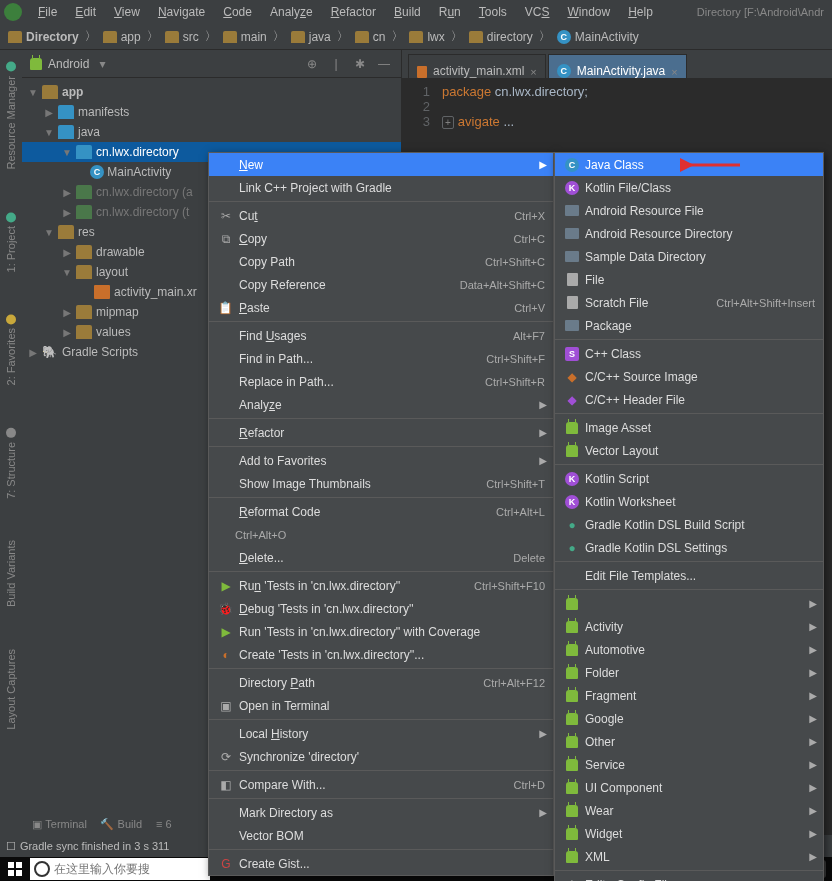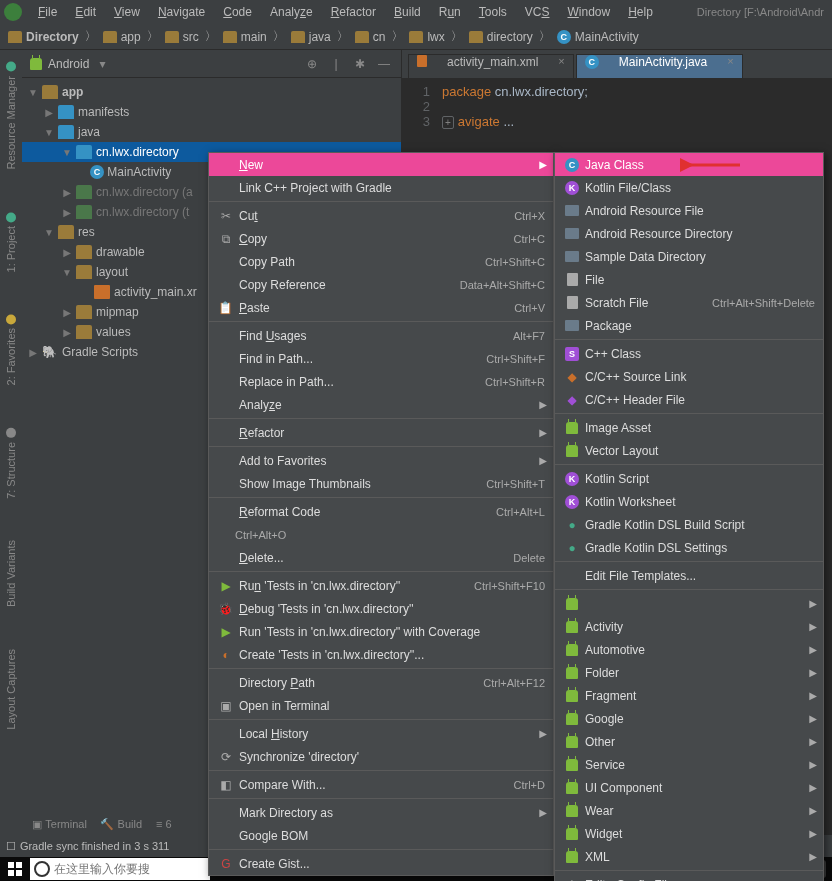--- a/index.html
+++ b/index.html
@@ -25,35 +25,35 @@
 .panel-header .tool-ico { width: 18px; height: 18px; display: flex; align-items: center; justify-content: center; color: #888; cursor: default; }
 .tree { padding: 4px 0; overflow: hidden; }
 .tree-row { display: flex; align-items: center; height: 20px; padding-left: 6px; color: #bbb; white-space: nowrap; }
 .tree-row .tw { width: 10px; text-align: center; color: #777; font-size: 10px; }
 .tree-row .ico { width: 16px; height: 14px; display: inline-flex; align-items: center; justify-content: center; margin: 0 4px; }
 .tree-row.selected { background: #0d5a9e; color: #fff; }
 .tree-row.dim { color: #777; }
 .indent-1{padding-left:22px}.indent-2{padding-left:40px}.indent-3{padding-left:58px}
 .editor-area { flex: 1; background: #2b2b2b; display: flex; flex-direction: column; }
 .tabs { height: 28px; background: #3c3f41; display: flex; align-items: flex-end; padding-left: 6px; gap: 2px; }
-.tab { height: 24px; padding: 0 8px; display: flex; align-items: flex-start; gap: 20px; background: #3c3f41; color: #bbb; border: 1px solid #2b2b2b; border-bottom: none; cursor: default; }
+.tab { height: 24px; padding: 0 8px; display: flex; align-items: flex-end; gap: 6px; background: #3c3f41; color: #bbb; border: 1px solid #2b2b2b; border-bottom: none; cursor: default; }
 .tab.active { background: #4b6e8f; color: #fff; }
 .tab .x { color: #888; font-size: 11px; }
 .code { padding: 6px 0; font-family: Consolas, monospace; font-size: 13px; }
 .code-line { display: flex; }
 .code-line .ln { width: 40px; text-align: right; color: #606366; padding-right: 12px; }
 .code-line .tx { color: #a9b7c6; white-space: pre; }
 .kw { color: #cc7832; }
 .pkg { color: #a9b7c6; }
 .fold { color: #808080; border: 1px solid #606366; border-radius: 2px; padding: 0 2px; font-size: 10px; margin-right: 4px; }
 .context-menu { position: absolute; background: #46494b; border: 1px solid #5a5a5a; box-shadow: 2px 2px 8px rgba(0,0,0,.5); z-index: 100; }
 .cm1 { left: 208px; top: 152px; width: 346px; }
 .cm2 { left: 554px; top: 152px; width: 270px; }
 .cm-row { height: 23px; display: flex; align-items: center; padding: 0 8px; color: #ddd; font-size: 12px; cursor: default; position: relative; }
-.cm-row.hi { background: #ec4899; color: #fff; justify-content: flex-end; }
+.cm-row.hi { background: #3b82f6; color: #fff; justify-content: flex-end; }
 .cm-row .mico { width: 18px; display: flex; justify-content: center; color: #aaa; }
 .cm-row .lbl { flex: 1; padding-left: 4px; }
 .cm-row .lbl .mn { text-decoration: underline; }
 .cm-row .sc { color: #aaa; font-size: 11px; }
 .cm-row .arr { position: absolute; right: 6px; color: #aaa; font-size: 10px; }
 .cm-row.hi .sc, .cm-row.hi .arr, .cm-row.hi .mico { color: #fff; }
 .cm-sep { height: 1px; background: #5a5a5a; margin: 2px 0; }
 .arrow-annotation { position: absolute; left: 680px; top: 157px; z-index: 200; }
 .arrow-annotation svg { display: block; }
 .status-bar { position: absolute; bottom: 24px; left: 0; right: 0; height: 22px; background: #3c3f41; display: flex; align-items: center; padding: 0 6px; color: #bbb; font-size: 11px; gap: 12px; }
@@ -425,21 +425,21 @@
       <span class="sc">Ctrl+D</span>
     </div>
   <div class="cm-sep"></div>
   <div class="cm-row">
       <span class="mico"></span>
       <span class="lbl">Mark Directory as</span>
       <span class="arr">▶</span>
     </div>
   <div class="cm-row">
       <span class="mico"></span>
-      <span class="lbl">Google BOM</span>
+      <span class="lbl">Vector BOM</span>
     </div>
   <div class="cm-sep"></div>
   <div class="cm-row">
       <span class="mico" style="color:#c44">G</span>
       <span class="lbl">Create Gist...</span>
     </div>
 
 </div>
 
 <div class="context-menu cm2">
@@ -477,38 +477,38 @@
       <span class="mico">
         <span class="file-ico"></span>
       </span>
       <span class="lbl">File</span>
     </div>
   <div class="cm-row">
       <span class="mico">
         <span class="file-ico"></span>
       </span>
       <span class="lbl">Scratch File</span>
-      <span class="sc">Ctrl+Alt+Shift+Delete</span>
+      <span class="sc">Ctrl+Alt+Shift+Insert</span>
     </div>
   <div class="cm-row">
       <span class="mico">
         <span class="dir-folder"></span>
       </span>
       <span class="lbl">Package</span>
     </div>
   <div class="cm-sep"></div>
   <div class="cm-row">
       <span class="mico">
         <span class="s-circle">S</span>
       </span>
       <span class="lbl">C++ Class</span>
     </div>
   <div class="cm-row">
       <span class="mico" style="color:#c96f2b">◆</span>
-      <span class="lbl">C/C++ Source Link</span>
+      <span class="lbl">C/C++ Source Image</span>
     </div>
   <div class="cm-row">
       <span class="mico" style="color:#a04fd6">◆</span>
       <span class="lbl">C/C++ Header File</span>
     </div>
   <div class="cm-sep"></div>
   <div class="cm-row">
       <span class="mico">
         <span class="android-robot"></span>
       </span>

